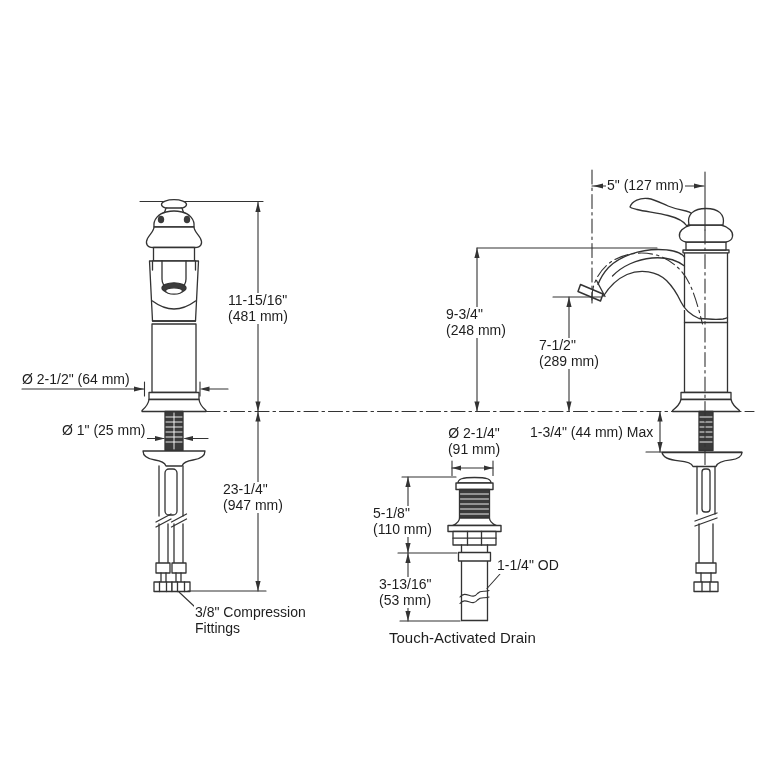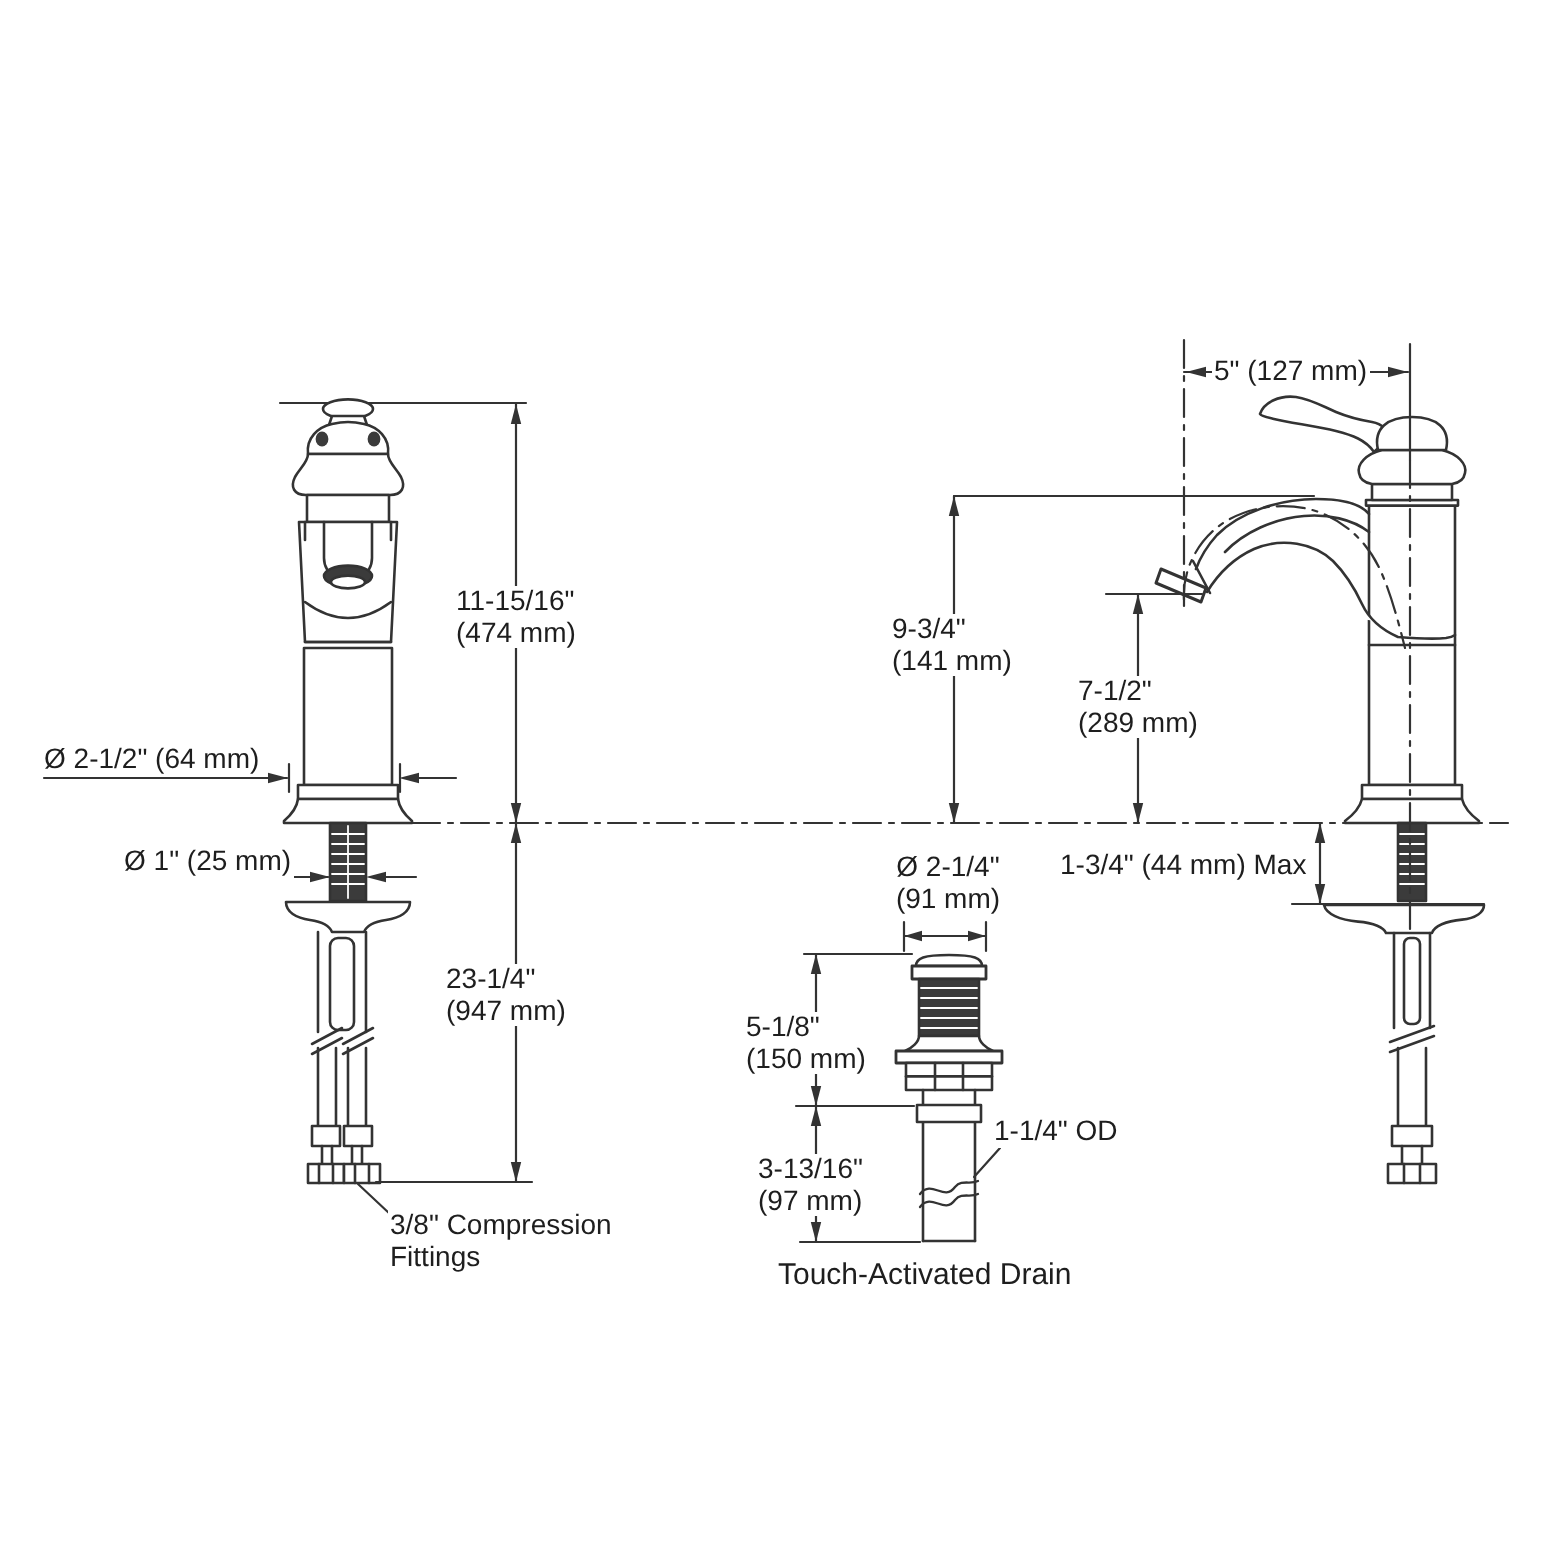--- a/index.html
+++ b/index.html
@@ -238,26 +238,26 @@
       <path d="M183,438.5 L193,441.1 L193,435.9 Z"></path>
       <path d="M452,468 L461,470.6 L461,465.4 Z"></path>
       <path d="M493,468 L484,470.6 L484,465.4 Z"></path>
     </g>
   </svg>
 
   <div class="lbl" style="left:606px;top:178px;">5" (127 mm)</div>
 
   <div class="lbl" style="left:227px;top:293px;">
     <div>11-15/16"</div>
-    <div>(474 mm)</div>
+    <div>(481 mm)</div>
   </div>
 
   <div class="lbl" style="left:445px;top:307px;">
     <div>9-3/4"</div>
-    <div>(141 mm)</div>
+    <div>(248 mm)</div>
   </div>
 
   <div class="lbl" style="left:538px;top:338px;">
     <div>7-1/2"</div>
     <div>(289 mm)</div>
   </div>
 
   <div class="lbl" style="left:21px;top:372px;">Ø 2-1/2" (64 mm)</div>
 
   <div class="lbl" style="left:61px;top:423px;">Ø 1" (25 mm)</div>
@@ -269,26 +269,26 @@
     <div>(947 mm)</div>
   </div>
 
   <div class="lbl center" style="left:437px;top:426px;width:72px;">
     <div>Ø 2-1/4"</div>
     <div>(91 mm)</div>
   </div>
 
   <div class="lbl" style="left:372px;top:506px;">
     <div>5-1/8"</div>
-    <div>(150 mm)</div>
+    <div>(110 mm)</div>
   </div>
 
   <div class="lbl" style="left:378px;top:577px;">
     <div>3-13/16"</div>
-    <div>(97 mm)</div>
+    <div>(53 mm)</div>
   </div>
 
   <div class="lbl" style="left:496px;top:558px;">1-1/4" OD</div>
 
   <div class="lbl" style="left:194px;top:605px;">
     <div>3/8" Compression</div>
     <div>Fittings</div>
   </div>
 
   <div class="lbl caption" style="left:388px;top:630px;">Touch-Activated Drain</div>

